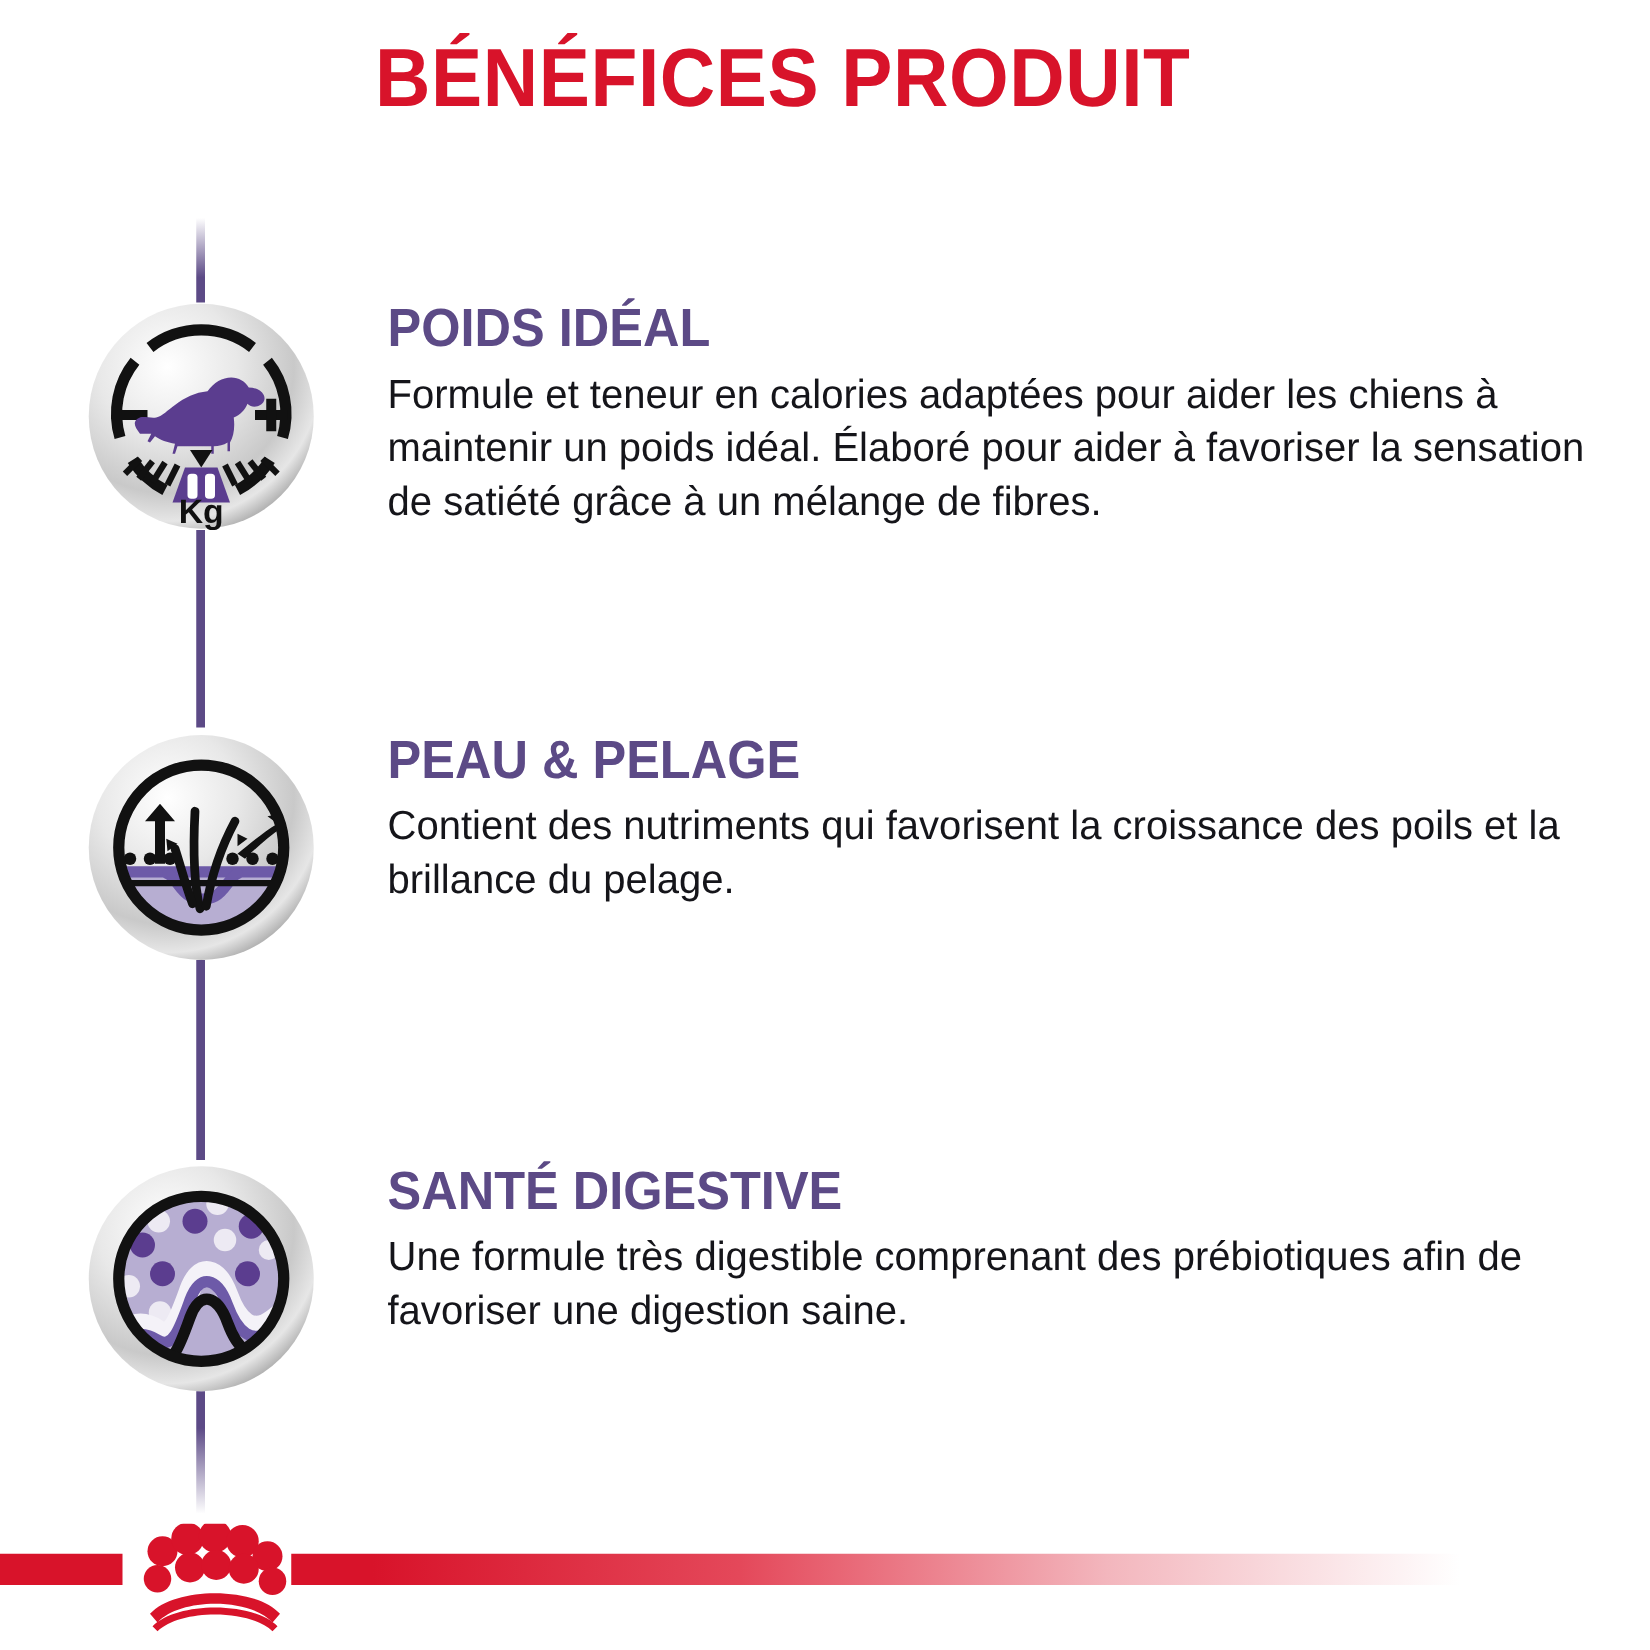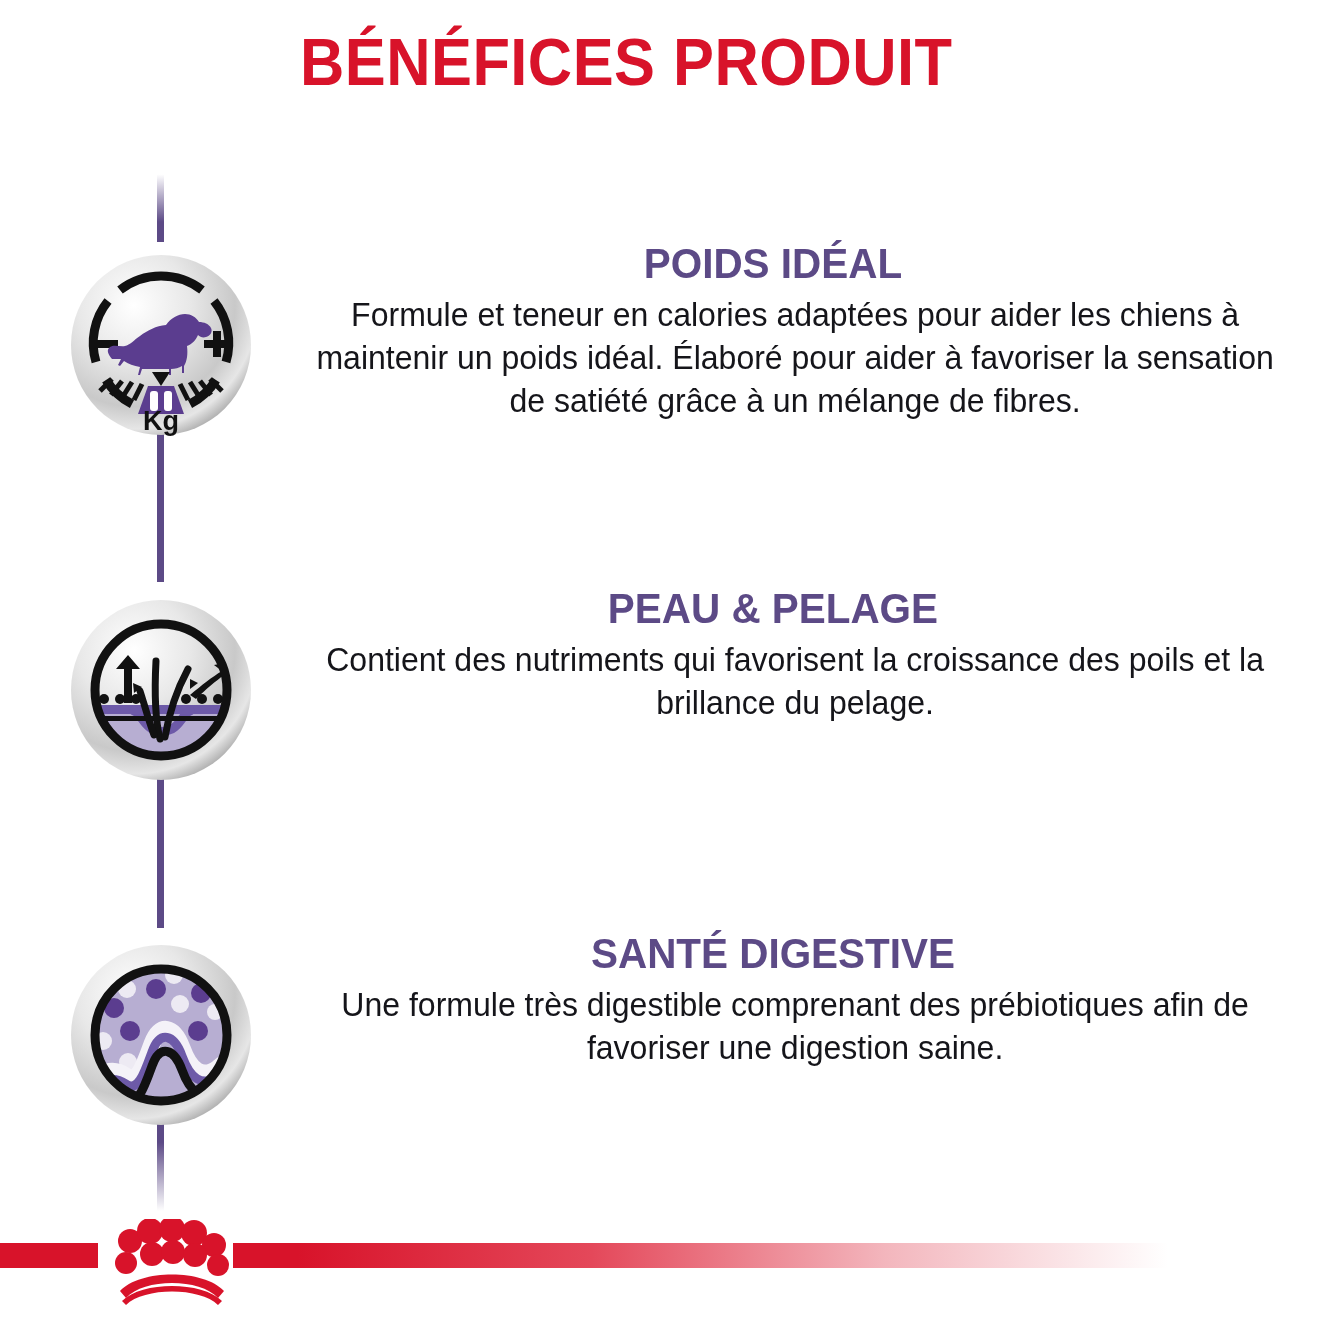--- a/index.html
+++ b/index.html
@@ -65,35 +65,34 @@
     left: 0;
     width: 1320px;
   }
   .benefit-1 { top: 238px; }
   .benefit-2 { top: 583px; }
   .benefit-3 { top: 928px; }
 
   .icon-badge {
     position: absolute;
     left: 70px;
-    top: 16px;
+    top: 4px;
     width: 182px;
     height: 182px;
   }
   .icon-badge svg {
     display: block;
     width: 182px;
     height: 182px;
   }
 
   .benefit-text {
     position: absolute;
     left: 310px;
     width: 985px;
-    text-align: center;
   }
   .benefit-heading {
     font-size: 43px;
     line-height: 50px;
     font-weight: 700;
     color: #5C4A86;
     font-family: "Liberation Sans Narrow", "Liberation Sans", sans-serif;
     transform: scaleX(0.94);
     transform-origin: left center;
     margin: 0 0 6px 0;

